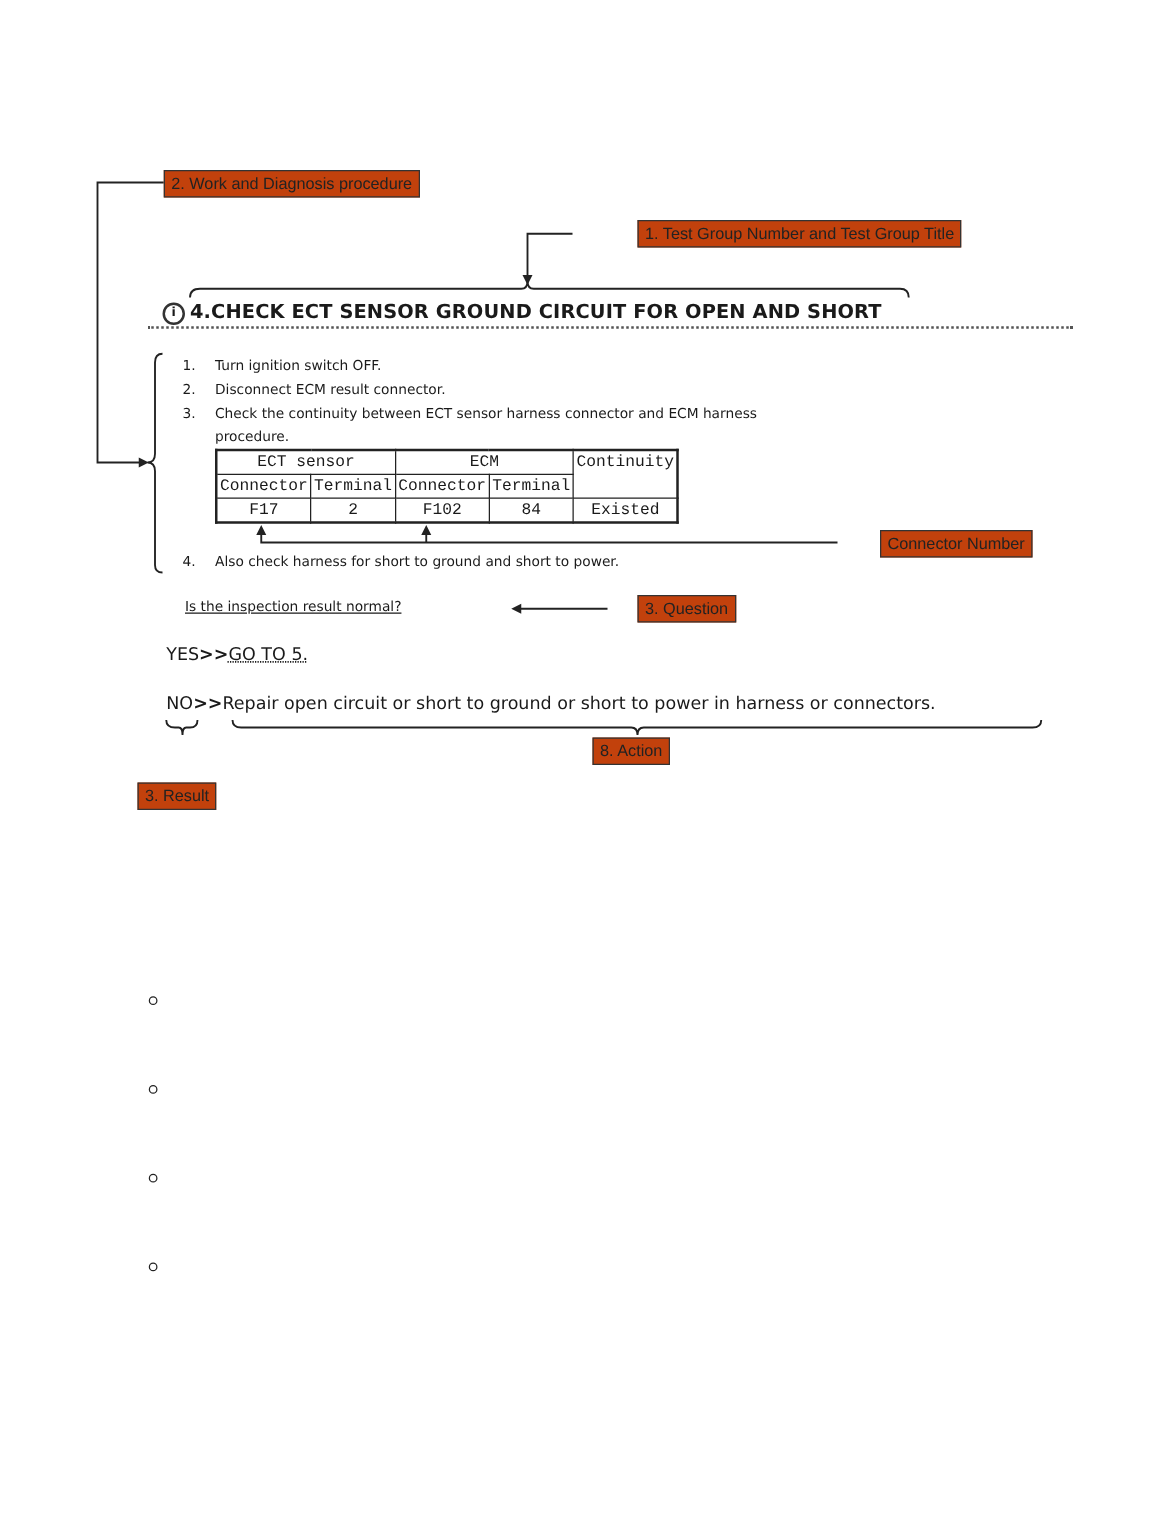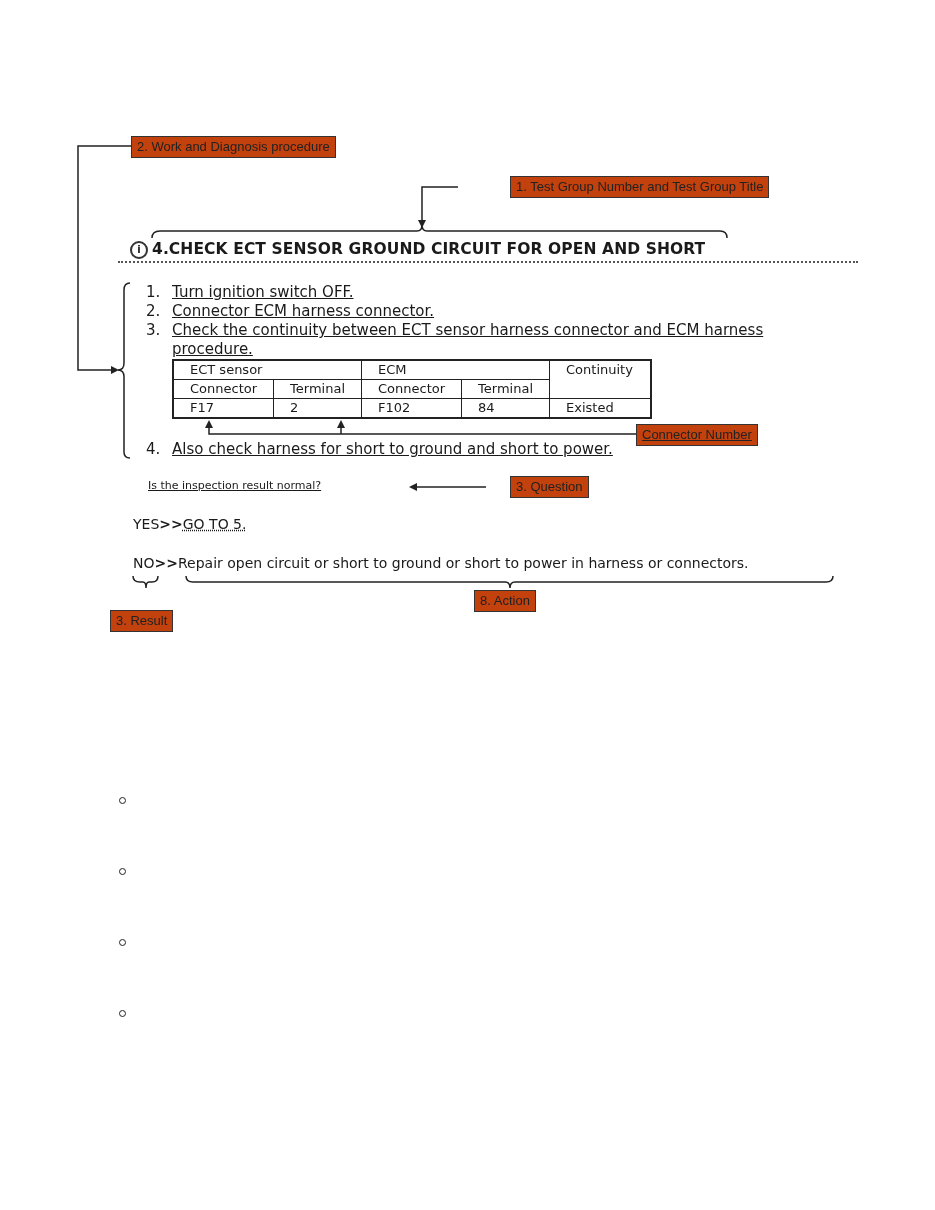--- a/index.html
+++ b/index.html
@@ -5,25 +5,25 @@
   html, body { margin:0; padding:0; background:#ffffff; }
   body { width:935px; height:1210px; position:relative; overflow:hidden;
          font-family:"DejaVu Sans", sans-serif; color:#1a1a1a; }
   .callout { position:absolute; border:1.5px solid #333; background:#c2410c;
              font-family:"Liberation Sans", sans-serif; font-size:13px;
              padding:2px 5px; white-space:nowrap; line-height:16px; color:#222; }
   .heading { position:absolute; left:130px; top:240px; font-weight:bold; font-size:15.5px;
              letter-spacing:0.1px; white-space:nowrap; }
   .dotted-rule { position:absolute; left:118px; top:261px; width:740px; height:0;
                  border-top:2px dotted #555; }
-  .step { position:absolute; left:146px; font-size:15px; white-space:nowrap; line-height:19px;text-decoration:underline; }
+  .step { position:absolute; left:146px; font-size:11px; white-space:nowrap; line-height:19px; }
   .step .num { display:inline-block; width:26px; }
   table.cont { position:absolute; left:172px; top:359px; border-collapse:collapse;
                border:2px solid #222; font-size:13px; }
-  table.cont td { border:1.5px solid #222; padding:0 16px; height:18px; line-height:18px; }
+  table.cont td { border:1.5px solid #222; text-align:center; padding:0 2px; height:18px; line-height:18px;font-family:Liberation Mono, monospace; }
   .q { position:absolute; left:148px; top:479px; font-size:11px; text-decoration:underline; white-space:nowrap; }
   .ans { position:absolute; left:133px; font-size:14px; white-space:nowrap; }
   .ans .arrows { font-weight:bold; }
   .dotline { text-decoration:underline dotted; }
   .bullet { position:absolute; left:119px; width:5px; height:5px; border:1.4px solid #222; border-radius:50%; }
   svg.lines { position:absolute; left:0; top:0; }
 </style>
 </head>
 <body>
 
@@ -58,21 +58,21 @@
 
 <div class="callout" style="left:131px;top:136px;">2. Work and Diagnosis procedure</div>
 <div class="callout" style="left:466px;top:176px;margin-left:44px;">1. Test Group Number and Test Group Title</div>
 
 <div class="heading">
   <span style="display:inline-block;width:14px;height:14px;border:2px solid #333;border-radius:50%;font-size:10px;line-height:14px;text-align:center;vertical-align:1px;margin-right:4px;">i</span><span>4.CHECK ECT SENSOR GROUND CIRCUIT FOR OPEN AND SHORT</span>
 </div>
 <div class="dotted-rule"></div>
 
 <div class="step" style="top:283px;"><span class="num">1.</span><span>Turn ignition switch OFF.</span></div>
-<div class="step" style="top:302px;"><span class="num">2.</span><span>Connector ECM harness connector.</span></div>
+<div class="step" style="top:302px;"><span class="num">2.</span><span>Disconnect ECM result connector.</span></div>
 <div class="step" style="top:321px;"><span class="num">3.</span><span>Check the continuity between ECT sensor harness connector and ECM harness</span></div>
 <div class="step" style="top:340px;left:172px;">procedure.</div>
 
 <table class="cont">
   <tbody>
       <tr>
     <td colspan="2">ECT sensor</td>
     <td colspan="2">ECM</td>
     <td rowspan="2" style="vertical-align:top;width:68px;">Continuity</td>
   </tr>
@@ -85,29 +85,29 @@
   <tr>
     <td>F17</td>
     <td>2</td>
     <td>F102</td>
     <td>84</td>
     <td>Existed</td>
   </tr>
 </tbody>
   </table>
 
-<div class="callout" style="left:636px;top:424px;text-decoration:underline;">Connector Number</div>
+<div class="callout" style="left:704px;top:424px;">Connector Number</div>
 
 <div class="step" style="top:440px;"><span class="num">4.</span><span>Also check harness for short to ground and short to power.</span></div>
 
 <div class="q">Is the inspection result normal?</div>
 <div class="callout" style="left:510px;top:476px;">3. Question</div>
 
 <div class="ans" style="top:516px;"><span>YES</span><span class="arrows">&gt;&gt;</span><span class="dotline">GO TO 5.</span></div>
 <div class="ans" style="top:555px;"><span>NO</span><span class="arrows">&gt;&gt;</span><span>Repair open circuit or short to ground or short to power in harness or connectors.</span></div>
 
-<div class="callout" style="left:110px;top:610px;">3. Result</div>
+<div class="callout" style="left:110px;top:626px;">3. Result</div>
 <div class="callout" style="left:474px;top:590px;">8. Action</div>
 
 <div class="bullet" style="top:797px;"></div>
 <div class="bullet" style="top:868px;"></div>
 <div class="bullet" style="top:939px;"></div>
 <div class="bullet" style="top:1010px;"></div>
 
 </body></html>

